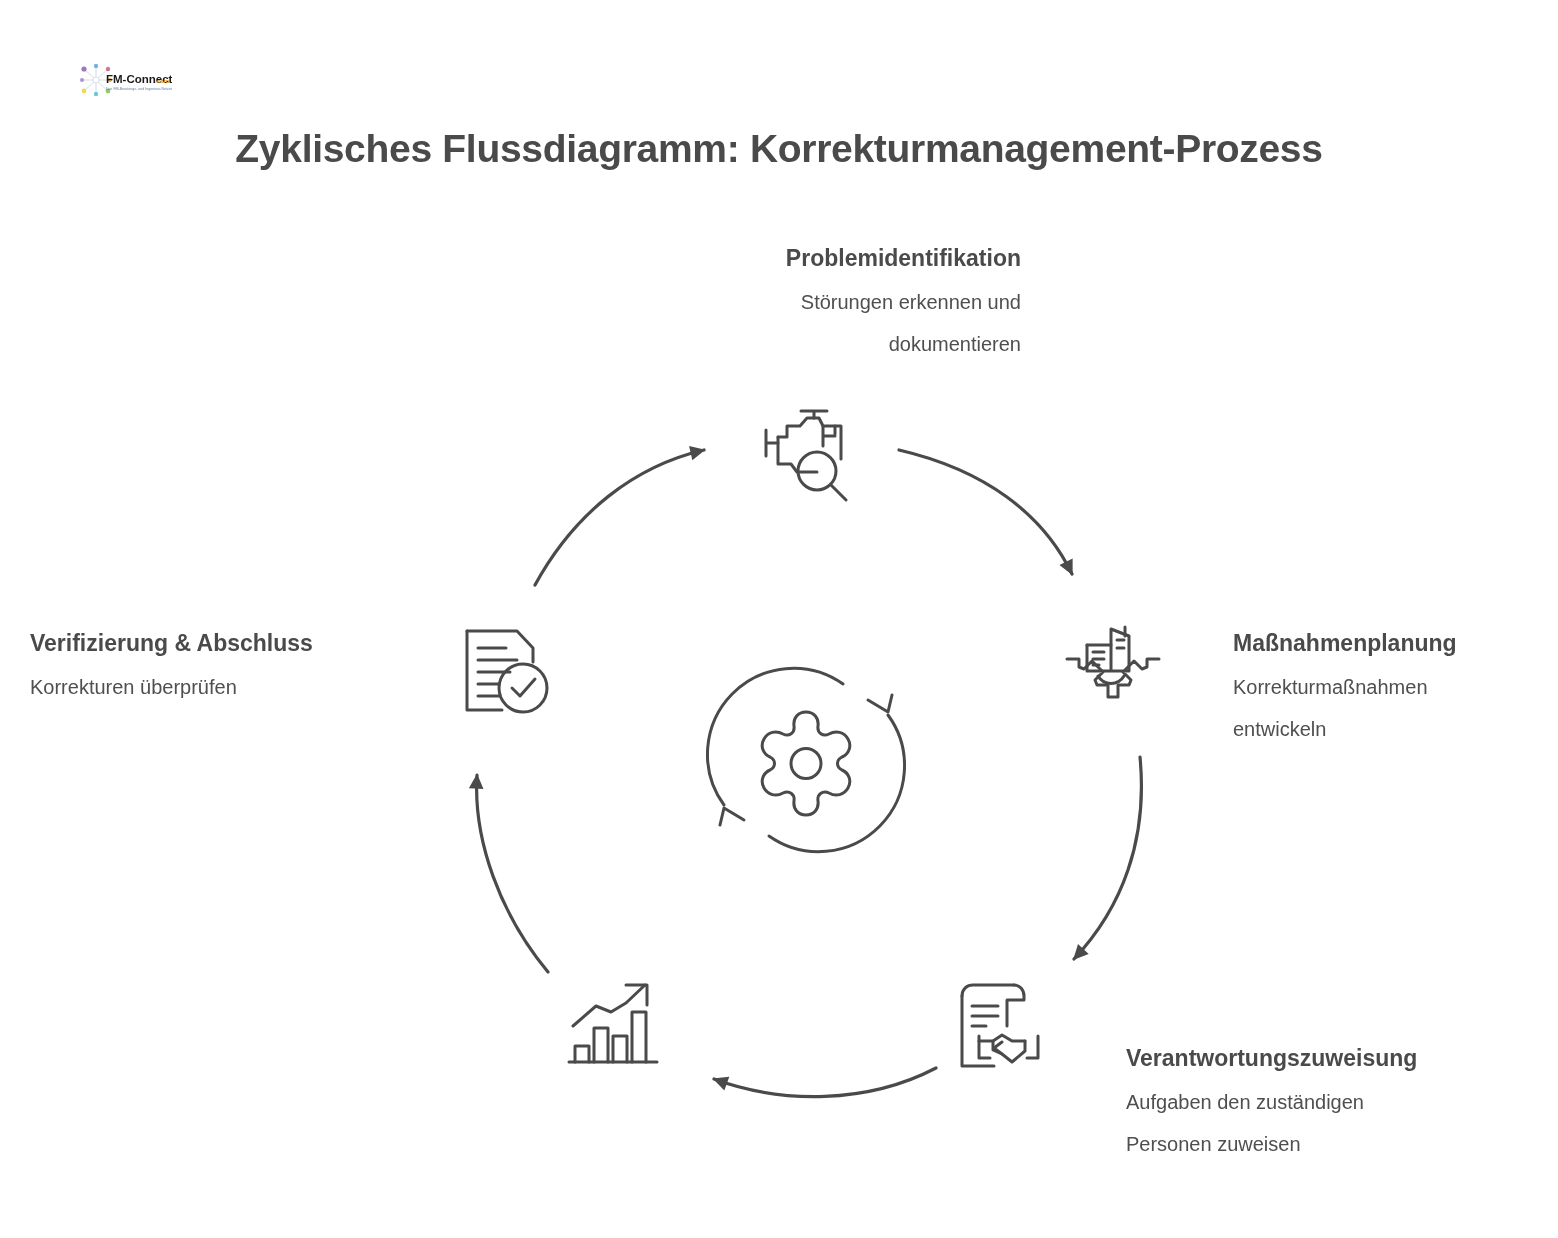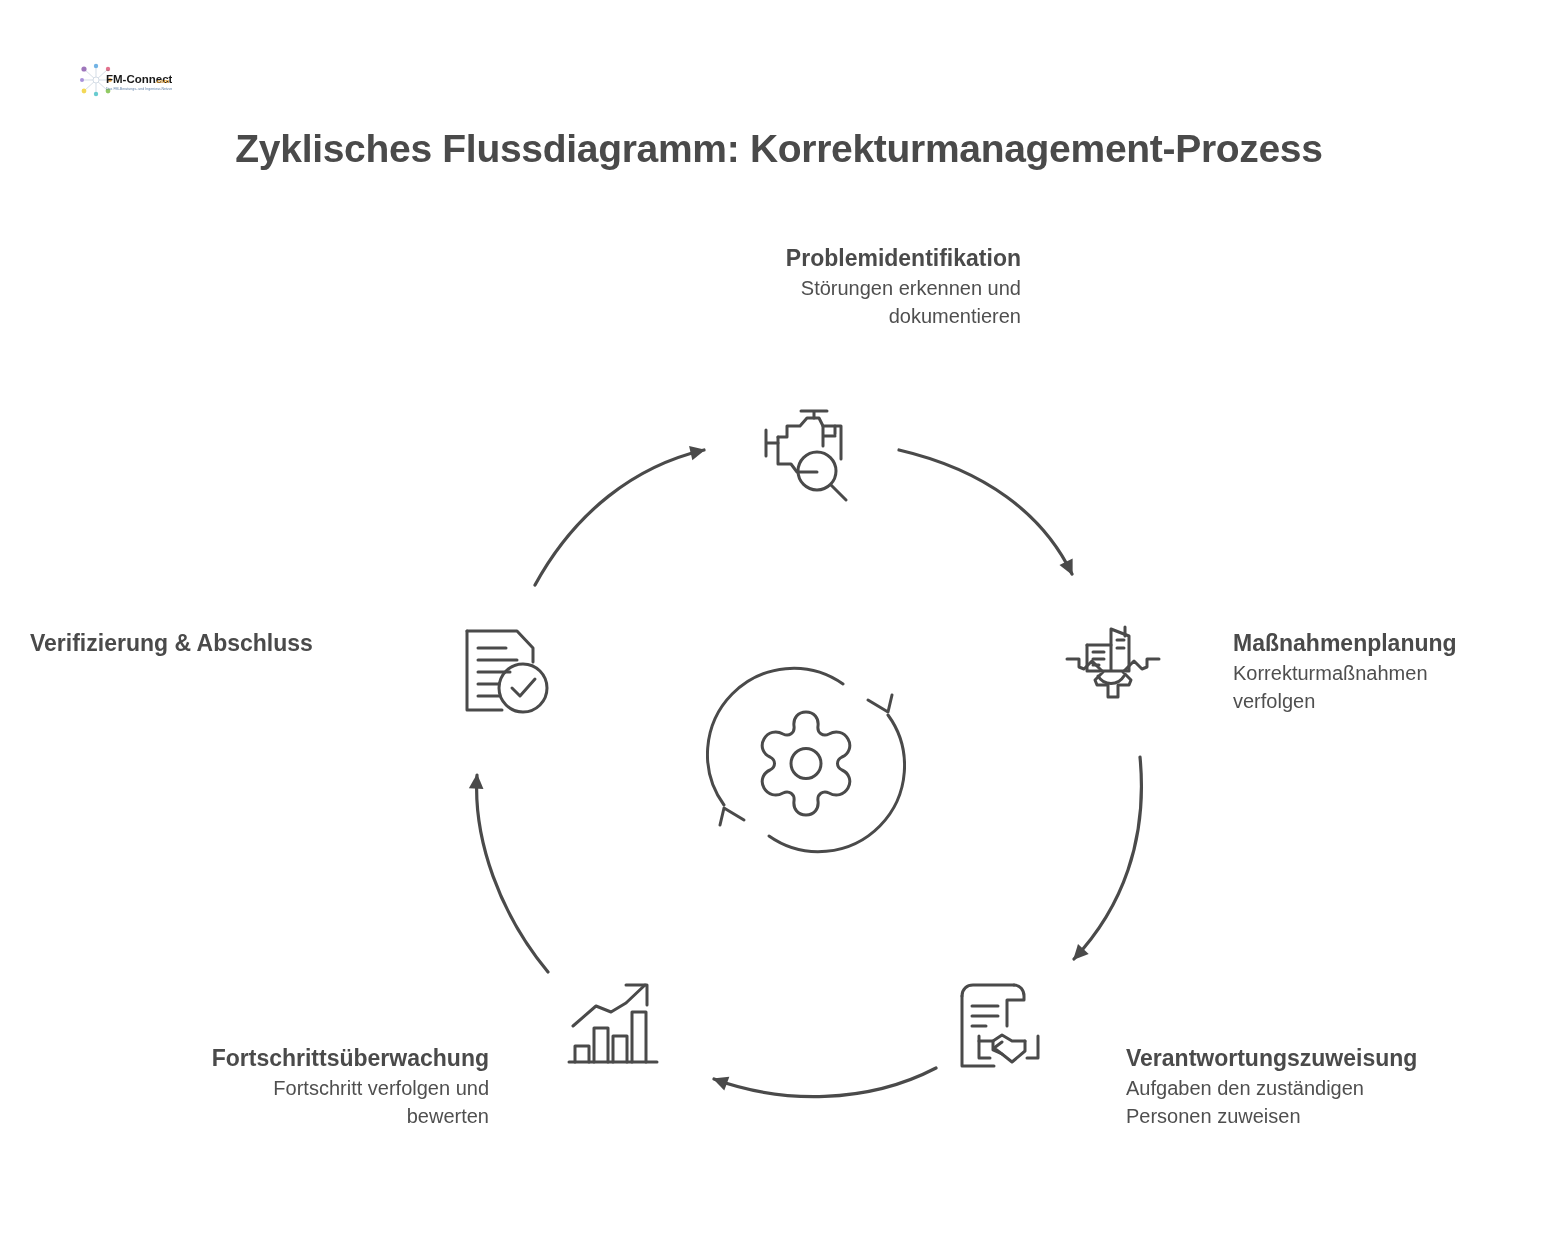--- a/index.html
+++ b/index.html
@@ -83,20 +83,21 @@
     font-size: 23px;
     font-weight: bold;
     line-height: 31px;
     white-space: nowrap;
   }
   .node-label .ld {
     font-size: 20px;
     font-weight: normal;
     line-height: 28px;
     color: #4f4f4f;
+    margin-top: 14px;
   }
 
   #label-problem {
     left: 579px;
     top: 243px;
     width: 442px;
     text-align: right;
   }
   #label-plan {
     left: 1233px;
@@ -239,21 +240,21 @@
         <path d="M54 22 L61 22 M54 30 L61 30"></path>
         <path d="M62 18 L62 9"></path>
 
         <path d="M35 58 C 41 68 55 68 61 58"></path>
       </g>
     </svg>
   </div>
   <div class="node-label" id="label-plan">
     <div class="lt">Maßnahmenplanung</div>
     <div class="ld">Korrekturmaßnahmen</div>
-    <div class="ld">verfolgen</div>
+    <div class="ld">entwickeln</div>
   </div>
 
   <div class="node-icon" id="icon-assign">
     <svg viewBox="0 0 100 100" width="100" height="100" aria-hidden="true">
       <g fill="none" stroke="#4a4a4a" stroke-width="3" stroke-linecap="round" stroke-linejoin="round">
 
         <path d="M12 18 C 12 11 17 7 23 7 L64 7"></path>
         <path d="M12 18 L12 88 L44 88"></path>
         <path d="M64 7 C 70 7 74 12 74 18 L74 22 L57 22 L57 48"></path>
         <path d="M22 28 L48 28 M22 38 L48 38 M22 48 L36 48"></path>
@@ -281,37 +282,33 @@
         <path d="M12 88 L12 72 L26 72 L26 88"></path>
         <path d="M31 88 L31 54 L45 54 L45 88"></path>
         <path d="M50 88 L50 62 L64 62 L64 88"></path>
         <path d="M69 88 L69 38 L83 38 L83 88"></path>
 
         <path d="M10 52 L33 32 L48 38 L63 29 L82 11"></path>
         <path d="M63 11 L84 11 L84 31"></path>
       </g>
     </svg>
   </div>
-  <div class="node-label" id="label-monitor">
-    <div class="lt">Fortschrittsüberwachung</div>
-    <div class="ld">Fortschritt verfolgen und</div>
-    <div class="ld">bewerten</div>
-  </div>
 
   <div class="node-icon" id="icon-verify">
     <svg viewBox="0 0 100 100" width="100" height="100" aria-hidden="true">
       <g fill="none" stroke="#4a4a4a" stroke-width="3" stroke-linecap="round" stroke-linejoin="round">
 
         <path d="M12 9 L62 9 L78 26 L78 40"></path>
         <path d="M12 9 L12 88 L47 88"></path>
 
         <path d="M23 26 L51 26 M23 38 L62 38 M23 50 L55 50 M23 62 L44 62 M23 74 L44 74"></path>
 
         <circle cx="68" cy="66" r="24"></circle>
         <path d="M57 66 L65 74 L80 57"></path>
       </g>
     </svg>
   </div>
   <div class="node-label" id="label-verify">
     <div class="lt">Verifizierung &amp; Abschluss</div>
+    <div class="ld">Korrekturen überprüfen</div>
   </div>
 
 </div>
 
 </body></html>

